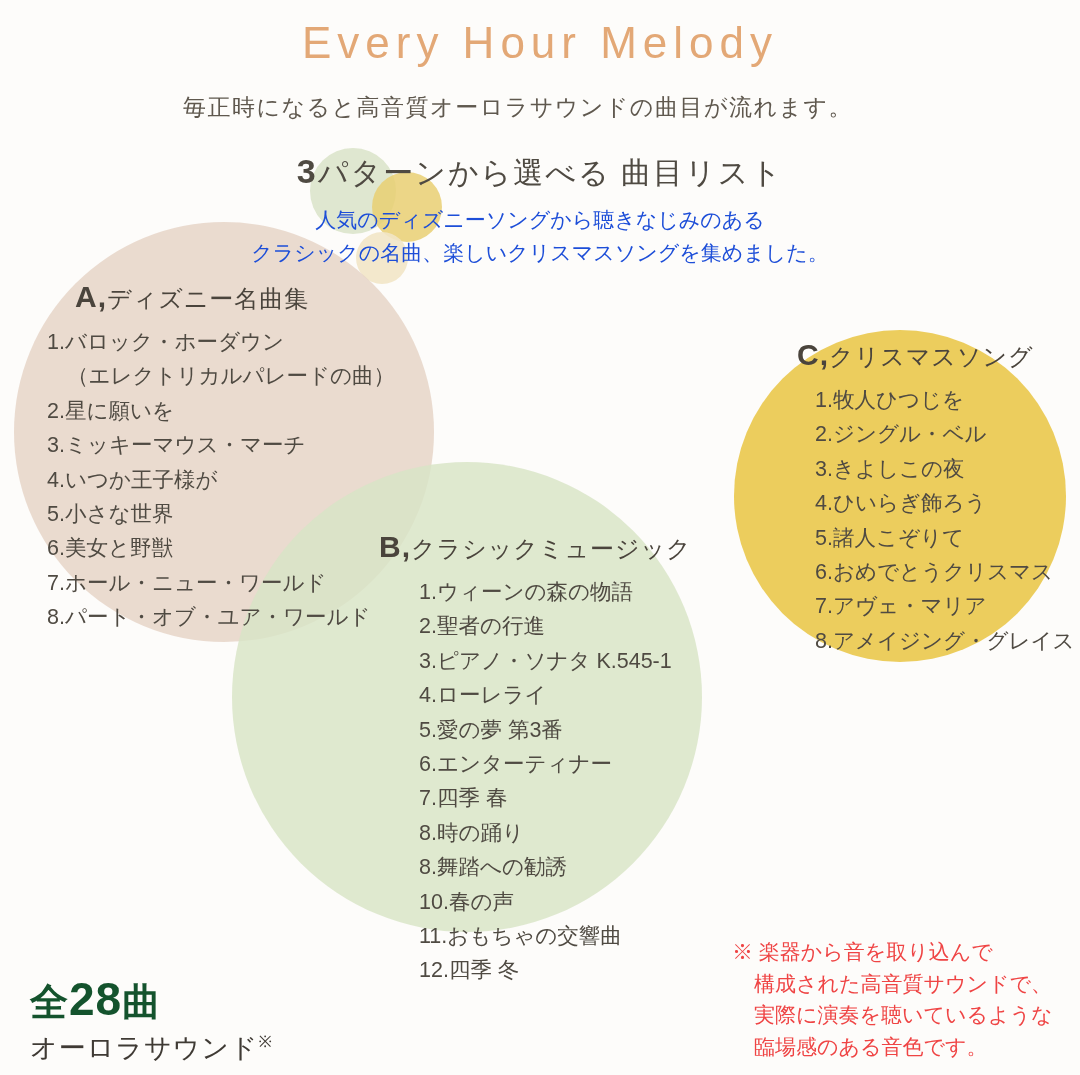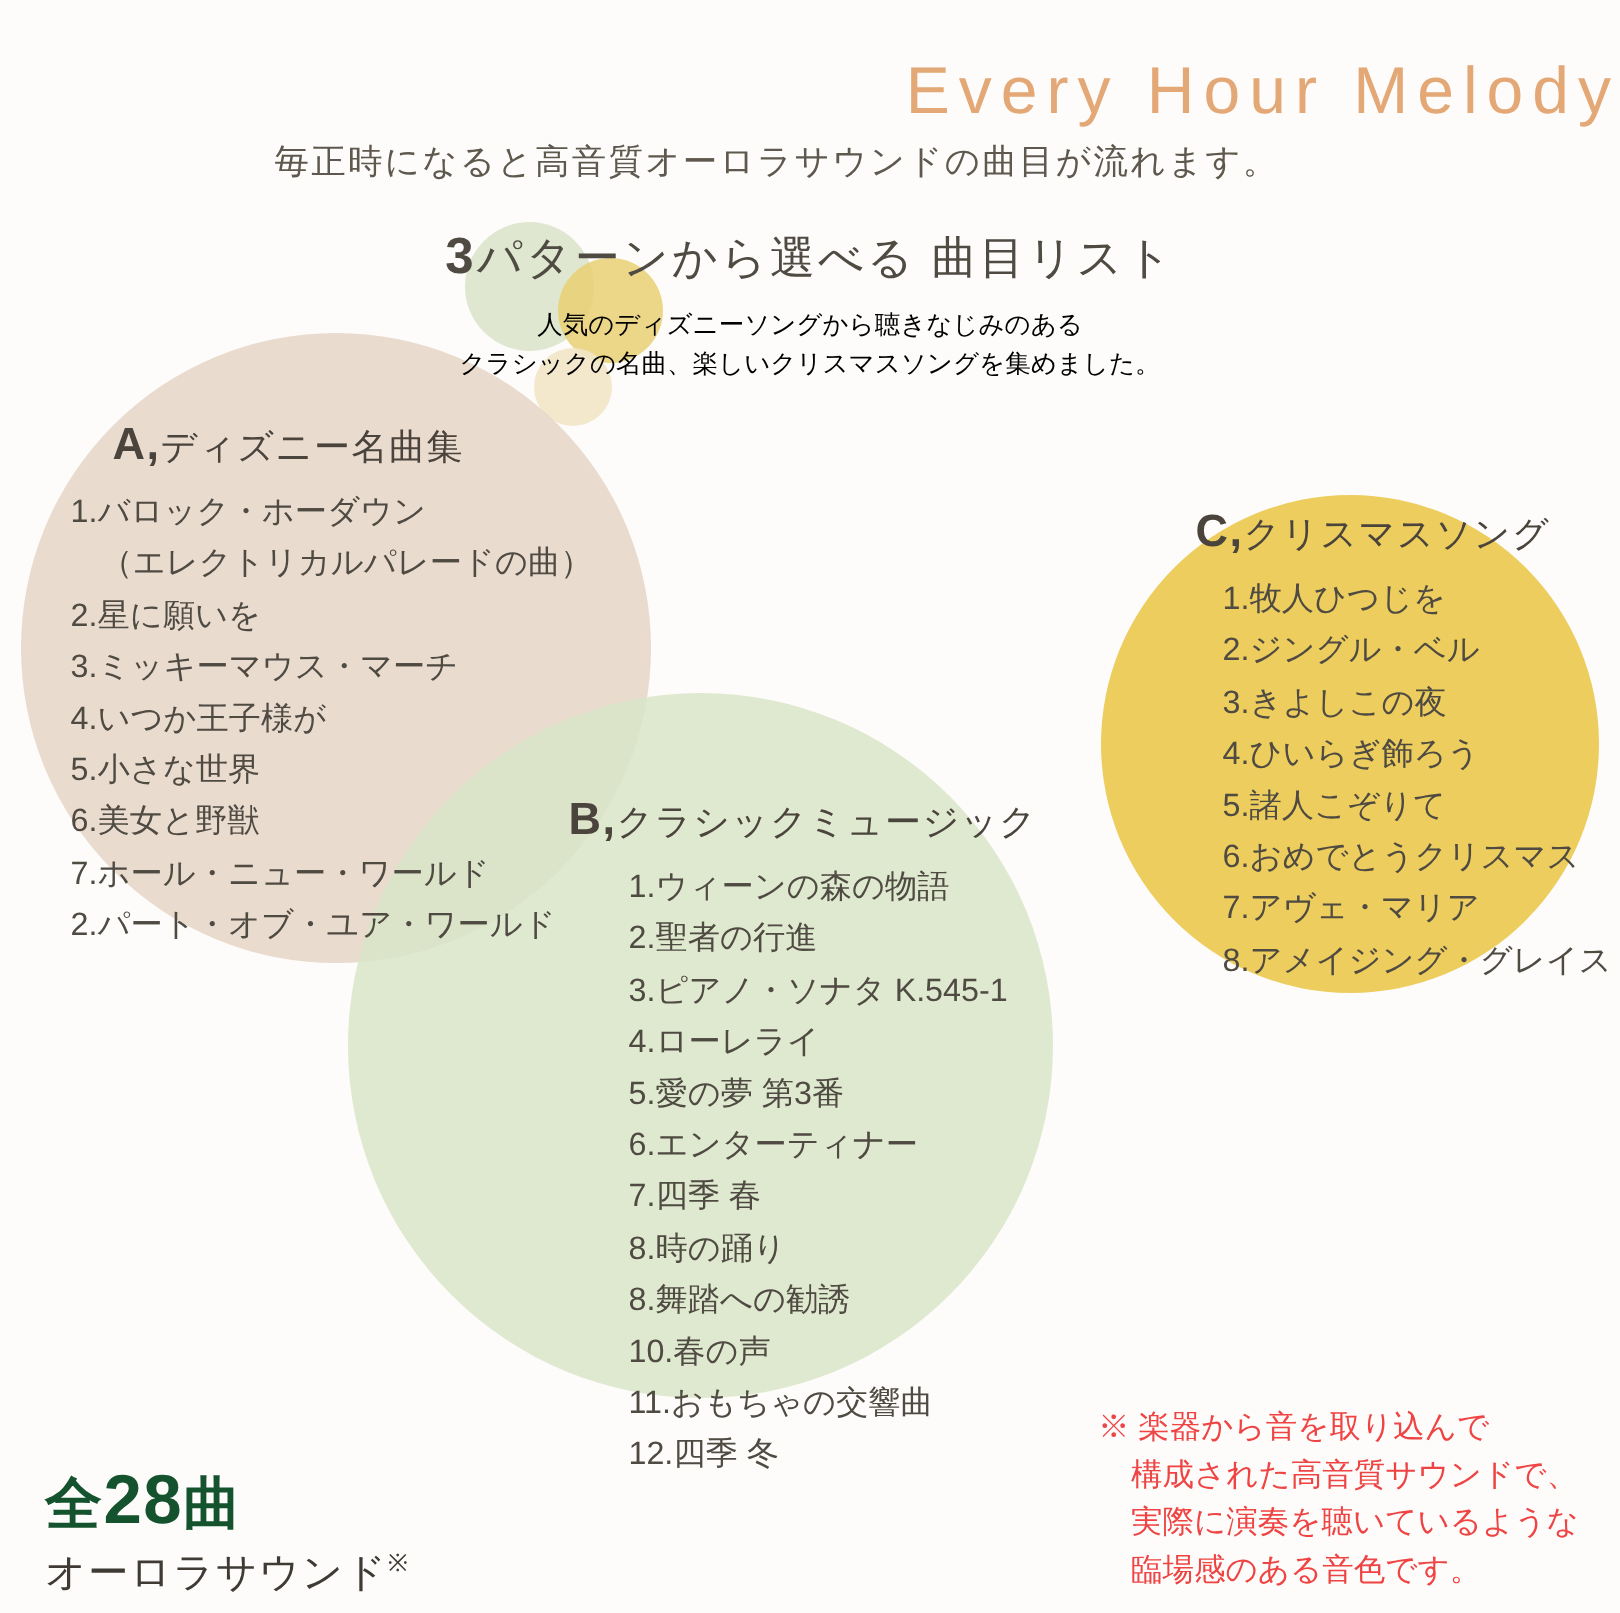--- a/index.html
+++ b/index.html
@@ -23,27 +23,26 @@
     overflow: hidden;
     background: #fdfcfa;
   }
 
   
   .title-main {
     position: absolute;
     top: 18px;
     left: 0;
     width: 1080px;
-    text-align: right;
+    text-align: center;
     font-size: 44px;
     letter-spacing: 6px;
     color: #e3a876;
     font-family: "Liberation Sans", sans-serif;
     font-weight: 400;
-    margin-top: 18px;
   }
   .subtitle {
     position: absolute;
     top: 92px;
     left: 0;
     width: 1036px;
     text-align: center;
     font-size: 23px;
     letter-spacing: 1.5px;
     color: #5f584e;
@@ -62,23 +61,23 @@
   .section-title .num {
     font-size: 34px;
     font-weight: bold;
   }
   .lead {
     position: absolute;
     top: 204px;
     left: 0;
     width: 1080px;
     text-align: center;
-    font-size: 17px;
+    font-size: 21px;
     line-height: 1.55;
-    color: #000000;
+    color: #1d4ed8;
     z-index: 5;
   }
 
   
   .deco {
     position: absolute;
     border-radius: 50%;
     z-index: 1;
   }
   .deco-green {
@@ -234,21 +233,21 @@
     </div>
     <ul class="block-list">
       <li>1.バロック・ホーダウン</li>
       <li style="padding-left:20px">（エレクトリカルパレードの曲）</li>
       <li>2.星に願いを</li>
       <li>3.ミッキーマウス・マーチ</li>
       <li>4.いつか王子様が</li>
       <li>5.小さな世界</li>
       <li>6.美女と野獣</li>
       <li>7.ホール・ニュー・ワールド</li>
-      <li>2.パート・オブ・ユア・ワールド</li>
+      <li>8.パート・オブ・ユア・ワールド</li>
     </ul>
   </div>
 
   <div class="block" id="block-b">
     <div class="block-heading">
       <span class="letter">B,</span><span>クラシックミュージック</span>
     </div>
     <ul class="block-list">
       <li>1.ウィーンの森の物語</li>
       <li>2.聖者の行進</li>

